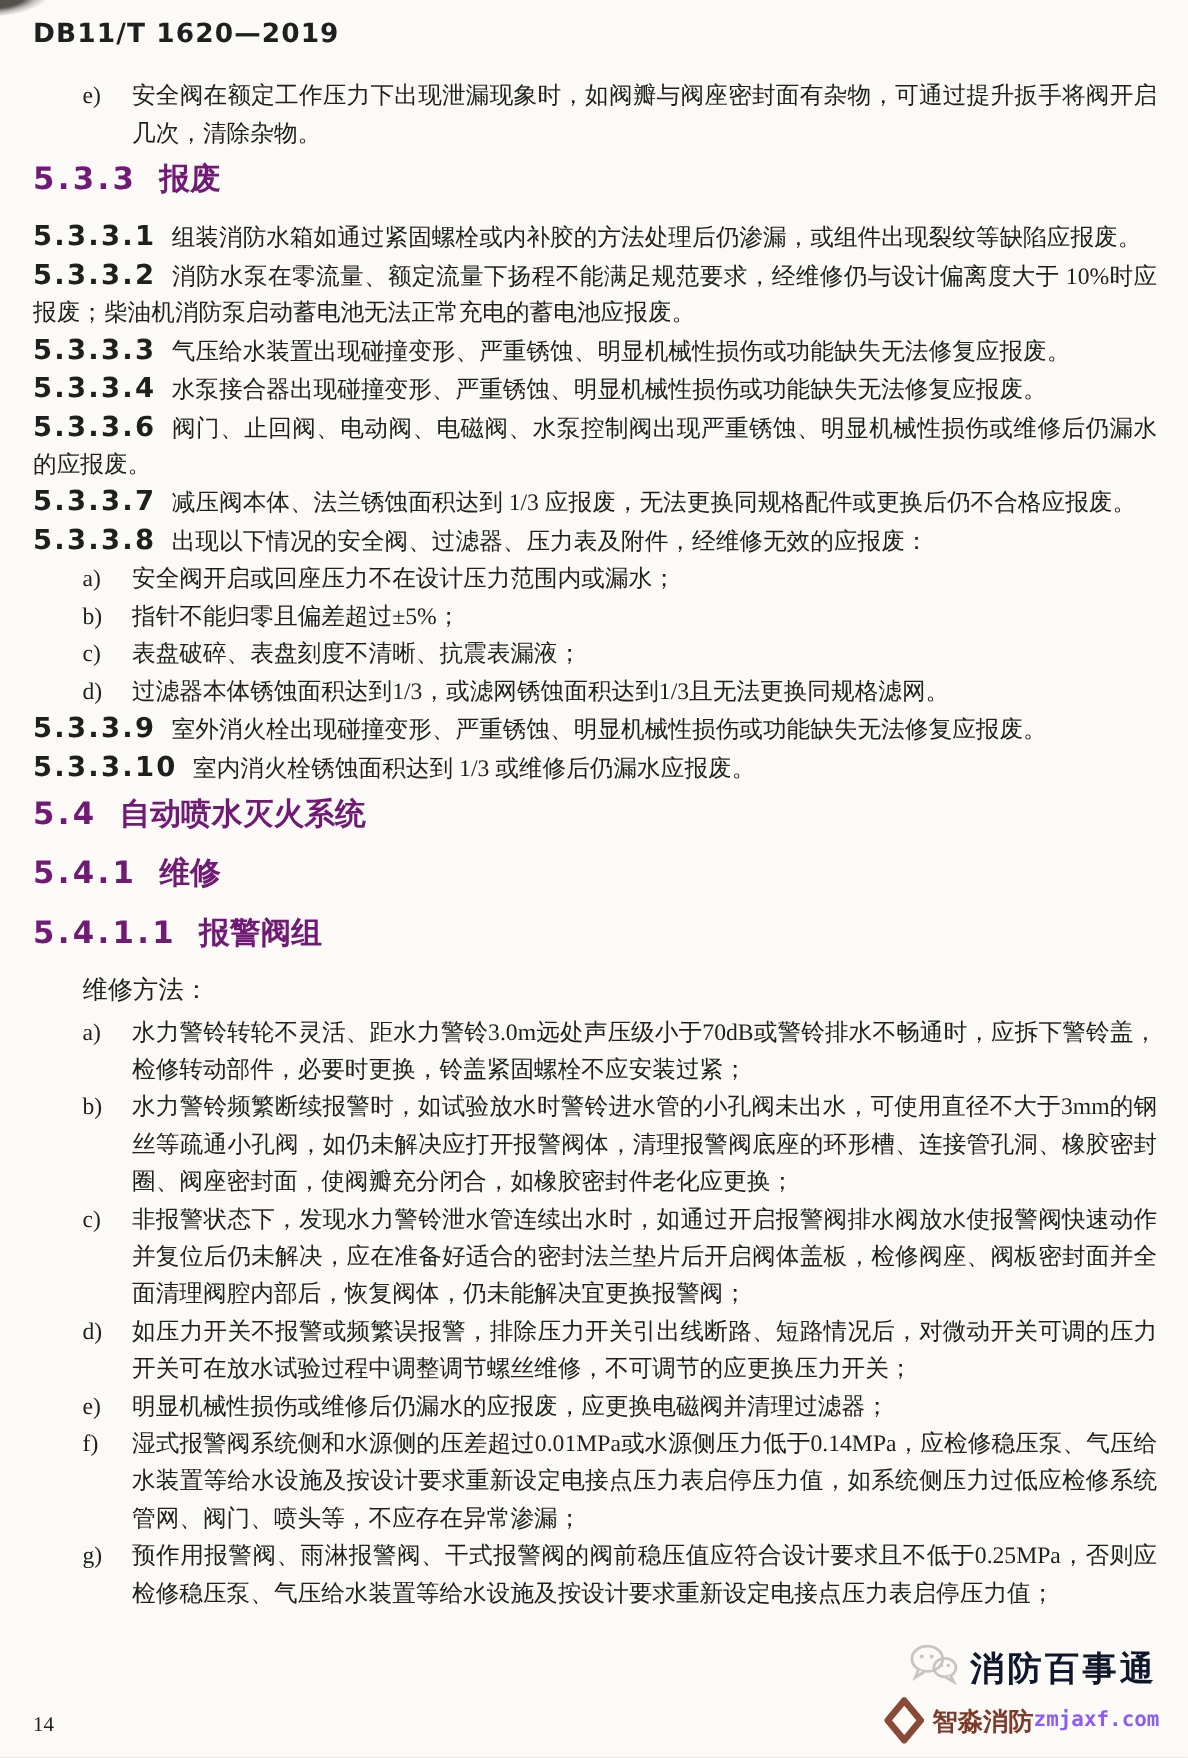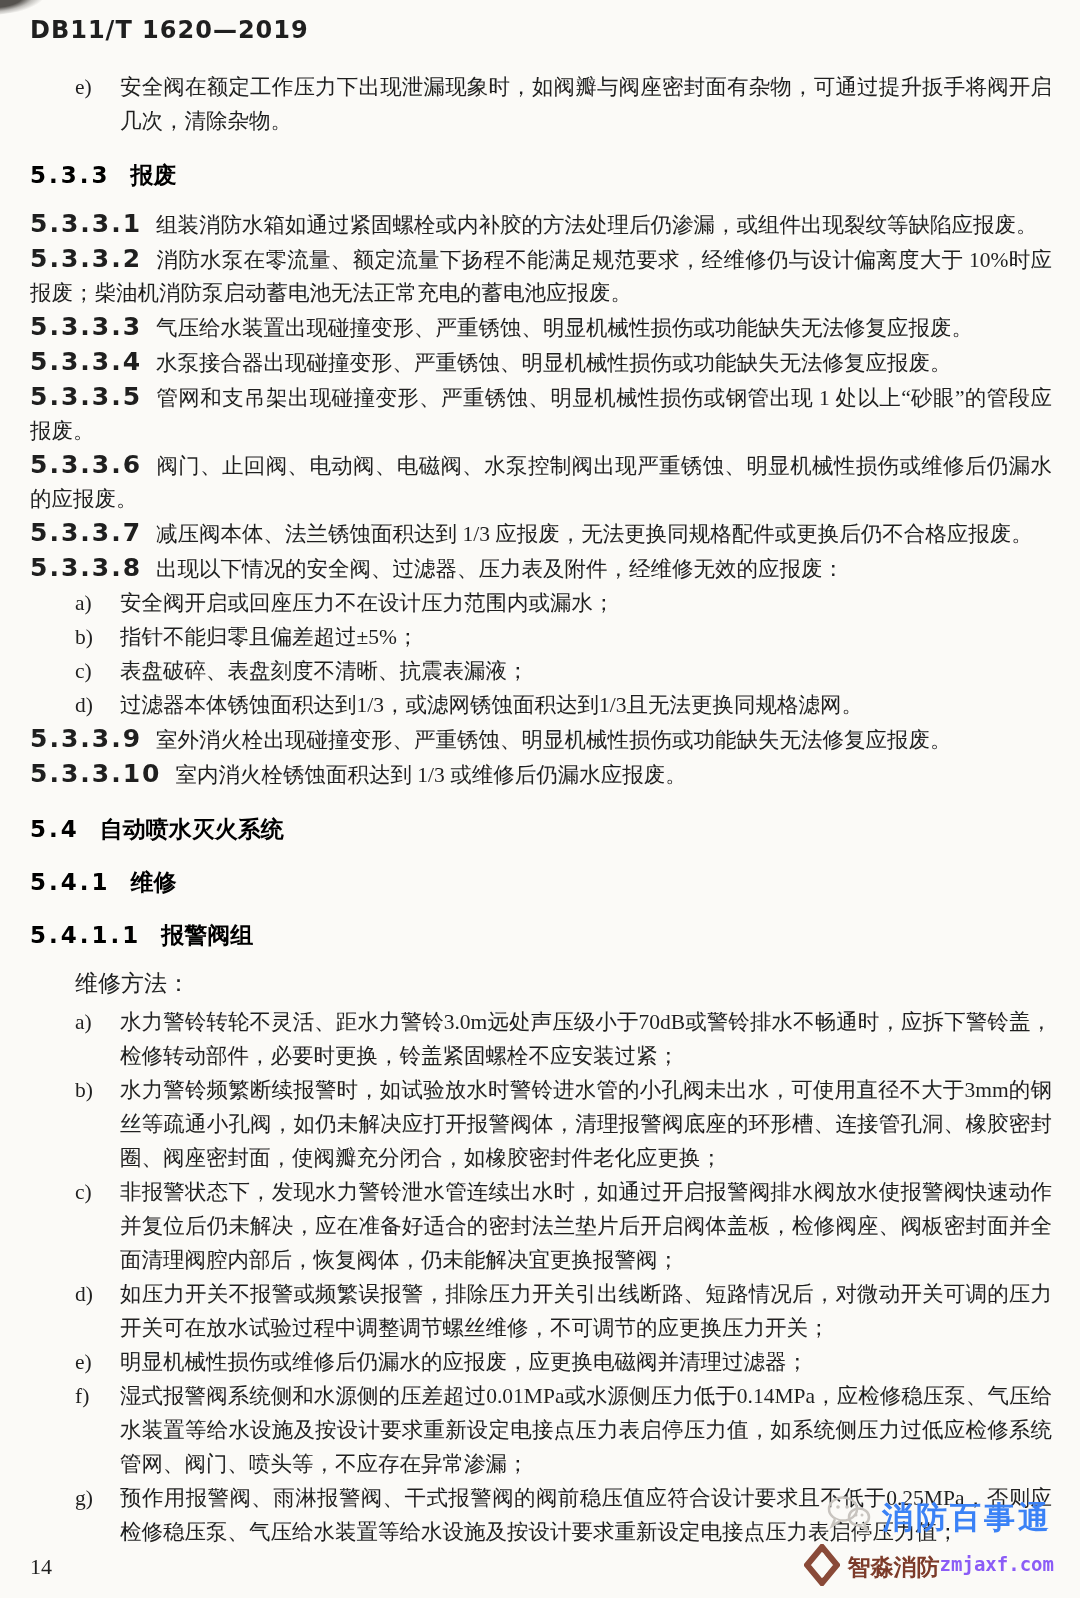--- a/index.html
+++ b/index.html
@@ -24,38 +24,38 @@
     font-weight:bold;font-size:24px;letter-spacing:1px;
     margin-bottom:26px;
   }
   
   .li{display:flex;padding-left:45px;font-size:21.5px;line-height:34px;text-align:justify;}
   .li-label{width:45px;flex-shrink:0;}
   .li-text{flex:1;}
   
   .h3{
     font-family:"DejaVu Sans", sans-serif;
-    font-weight:bold;font-size:23px;color:#000000;
-    margin:22px 0 16px 0;
+    font-weight:bold;font-size:28px;color:#701a75;
+    margin:6px 0 16px 0;
   }
   .h3 .hnum{letter-spacing:3px;margin-right:20px;}
   
   .clause{font-size:21.5px;line-height:33px;text-align:justify;margin:0;}
   .cnum{
     font-family:"DejaVu Sans", sans-serif;
     font-weight:bold;font-size:25px;letter-spacing:2px;
     margin-right:14px;white-space:nowrap;
   }
   .intro-line{font-size:23px;line-height:34px;margin:14px 0 4px 45px;}
   
-  .page-number{position:absolute;left:30px;bottom:18px;font-size:22px;}
+  .page-number{position:absolute;left:30px;bottom:18px;font-size:19px;}
   .watermark{
     position:absolute;right:28px;bottom:58px;
     display:flex;align-items:center;gap:10px;
-    color:#3b82f6;font-size:31px;letter-spacing:3px;
+    color:#0f172a;font-size:31px;letter-spacing:3px;
     font-family:"DejaVu Sans", sans-serif;font-weight:bold;
     pointer-events:none;
   }
   .brand{
     position:absolute;right:26px;bottom:8px;
     display:flex;align-items:center;gap:8px;
   }
   .brand-col{display:flex;flex-direction:row;line-height:1.05;}
   .brand-title{font-family:"DejaVu Sans", sans-serif;font-weight:bold;font-size:23px;color:#7c3b2a;}
   .brand-url{font-family:"DejaVu Sans Mono", monospace;font-weight:bold;font-size:19px;color:#8b5cf6;}
@@ -76,21 +76,20 @@
     </div>
 
     <div class="h3">
       <span class="hnum">5.3.3</span><span>报废</span>
     </div>
 
     <p class="clause"><span class="cnum">5.3.3.1</span><span>组装消防水箱如通过紧固螺栓或内补胶的方法处理后仍渗漏，或组件出现裂纹等缺陷应报废。</span></p>
     <p class="clause"><span class="cnum">5.3.3.2</span><span>消防水泵在零流量、额定流量下扬程不能满足规范要求，经维修仍与设计偏离度大于 10%时应报废；柴油机消防泵启动蓄电池无法正常充电的蓄电池应报废。</span></p>
     <p class="clause"><span class="cnum">5.3.3.3</span><span>气压给水装置出现碰撞变形、严重锈蚀、明显机械性损伤或功能缺失无法修复应报废。</span></p>
     <p class="clause"><span class="cnum">5.3.3.4</span><span>水泵接合器出现碰撞变形、严重锈蚀、明显机械性损伤或功能缺失无法修复应报废。</span></p>
-    <p class="clause"><span class="cnum">5.3.3.5</span><span>管网和支吊架出现碰撞变形、严重锈蚀、明显机械性损伤或钢管出现 1 处以上“砂眼”的管段应报废。</span></p>
     <p class="clause"><span class="cnum">5.3.3.6</span><span>阀门、止回阀、电动阀、电磁阀、水泵控制阀出现严重锈蚀、明显机械性损伤或维修后仍漏水的应报废。</span></p>
     <p class="clause"><span class="cnum">5.3.3.7</span><span>减压阀本体、法兰锈蚀面积达到 1/3 应报废，无法更换同规格配件或更换后仍不合格应报废。</span></p>
     <p class="clause"><span class="cnum">5.3.3.8</span><span>出现以下情况的安全阀、过滤器、压力表及附件，经维修无效的应报废：</span></p>
 
     <div class="li">
       <span class="li-label">a)</span>
       <div class="li-text">安全阀开启或回座压力不在设计压力范围内或漏水；</div>
     </div>
     <div class="li">
       <span class="li-label">b)</span>

